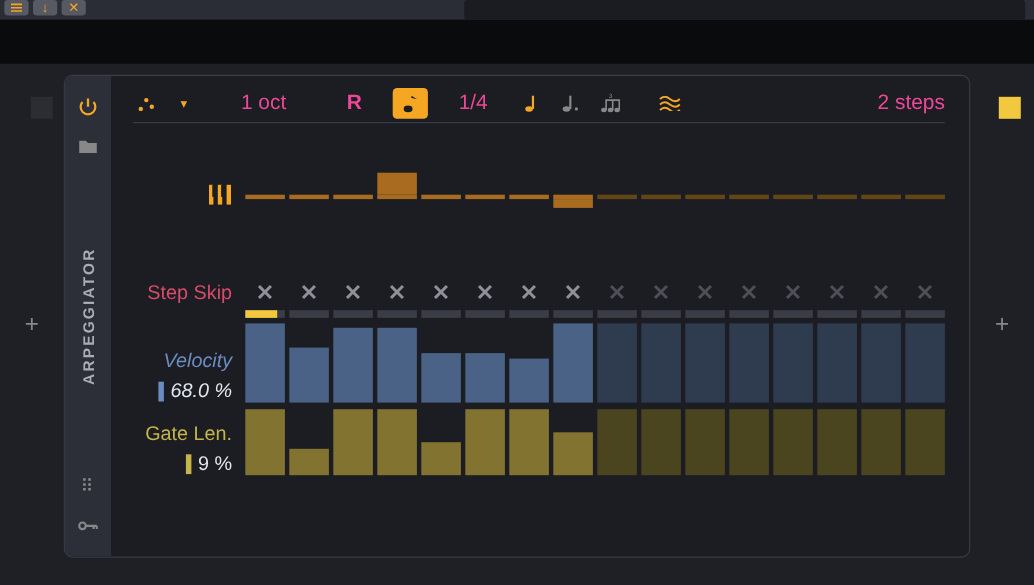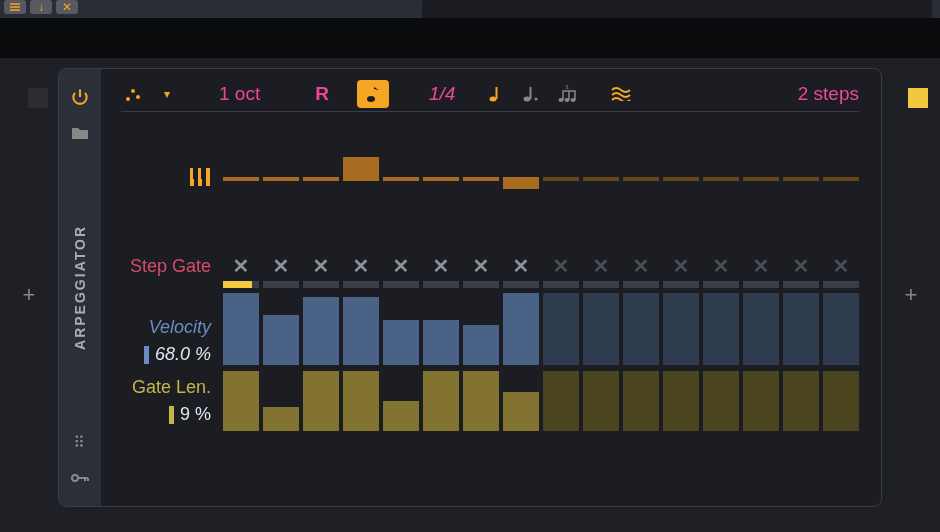--- a/index.html
+++ b/index.html
@@ -69,21 +69,21 @@
   .vellane{margin-top:5px; align-items:flex-end;}
   .vellane .label{display:flex;flex-direction:column;align-items:flex-end;gap:6px;font-style:italic;}
   .vellane .label .nm{color:#6b8cc3;}
   .vellane .label .val{color:#e2e7f0;display:flex;align-items:center;gap:6px;}
   .minibar{width:5px;height:18px;background:#6b8cc3;display:inline-block;}
   .vcell{width:36px;height:72px;display:flex;align-items:flex-end;}
   .vcell .b{width:100%;background:#4a6285;}
   .vcell.dim .b{background:#2f3c50;}
 
   
-  .gatelane{margin-top:6px; align-items:center;}
+  .gatelane{margin-top:6px; align-items:flex-end;}
   .gatelane .label{display:flex;flex-direction:column;align-items:flex-end;gap:6px;}
   .gatelane .label .nm{color:#c5b44a;}
   .gatelane .label .val{color:#e2e7f0;display:flex;align-items:center;gap:6px;}
   .minibar.g{background:#c5b44a;}
   .gcell{width:36px;height:60px;display:flex;align-items:flex-end;}
   .gcell .b{width:100%;background:#827331;}
   .gcell.dim .b{background:#4a441f;}
 </style>
 </head>
 <body>
@@ -145,21 +145,21 @@
           <span class="ic" style="color:#f5a623;font-size:12px;">▾</span>
         </div>
         <span class="txt" style="margin-left:40px;">1 oct</span>
         <span class="txt" style="margin-left:55px;font-weight:bold;">R</span>
         <span class="notebtn" style="margin-left:28px;">
           <svg width="14" height="18" viewBox="0 0 14 18">
               <ellipse cx="5" cy="14" rx="4" ry="3"></ellipse>
               <path d="M8 14V2l5 3-5-1" fill="#1b1d22"></path>
             </svg>
         </span>
-        <span class="txt" style="margin-left:40px;font-style:italic;">1/4</span>
+        <span class="txt" style="margin-left:28px;">1/4</span>
         <span class="seg" style="margin-left:28px;gap:12px;">
           <span class="ic">
               <svg width="12" height="18" viewBox="0 0 12 18">
                 <ellipse cx="4" cy="14" rx="3.5" ry="2.5" fill="#f5a623"></ellipse>
                 <rect x="6.5" y="2" width="2" height="12" fill="#f5a623"></rect>
               </svg>
             </span>
           <span class="ic">
               <svg width="16" height="18" viewBox="0 0 16 18">
                 <ellipse cx="4" cy="14" rx="3.5" ry="2.5" fill="#888"></ellipse>
@@ -247,21 +247,21 @@
             <div class="pitchcell dim">
               <div class="pcenter"></div>
             </div>
             <div class="pitchcell dim">
               <div class="pcenter"></div>
             </div>
           </div>
       </div>
 
       <div class="lane skiplane">
-        <div class="label">Step Gate</div>
+        <div class="label">Step Skip</div>
         <div class="grid" id="skipgrid">
             <div class="xcell">✕</div>
             <div class="xcell">✕</div>
             <div class="xcell">✕</div>
             <div class="xcell">✕</div>
             <div class="xcell">✕</div>
             <div class="xcell">✕</div>
             <div class="xcell">✕</div>
             <div class="xcell">✕</div>
             <div class="xcell dim">✕</div>

